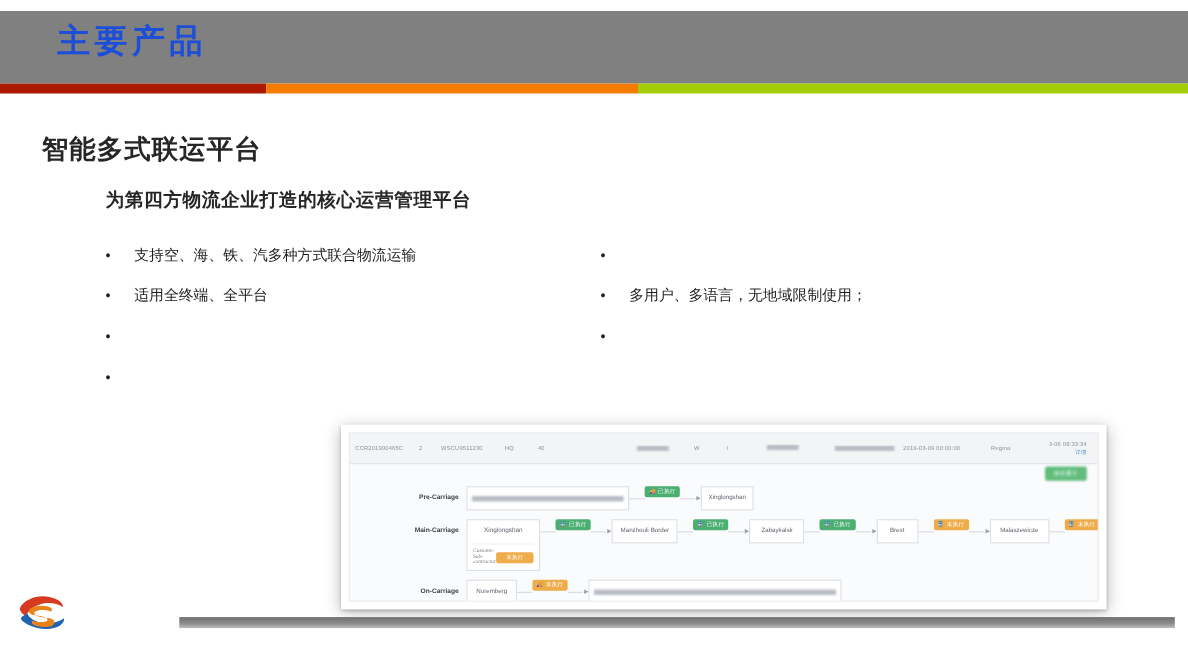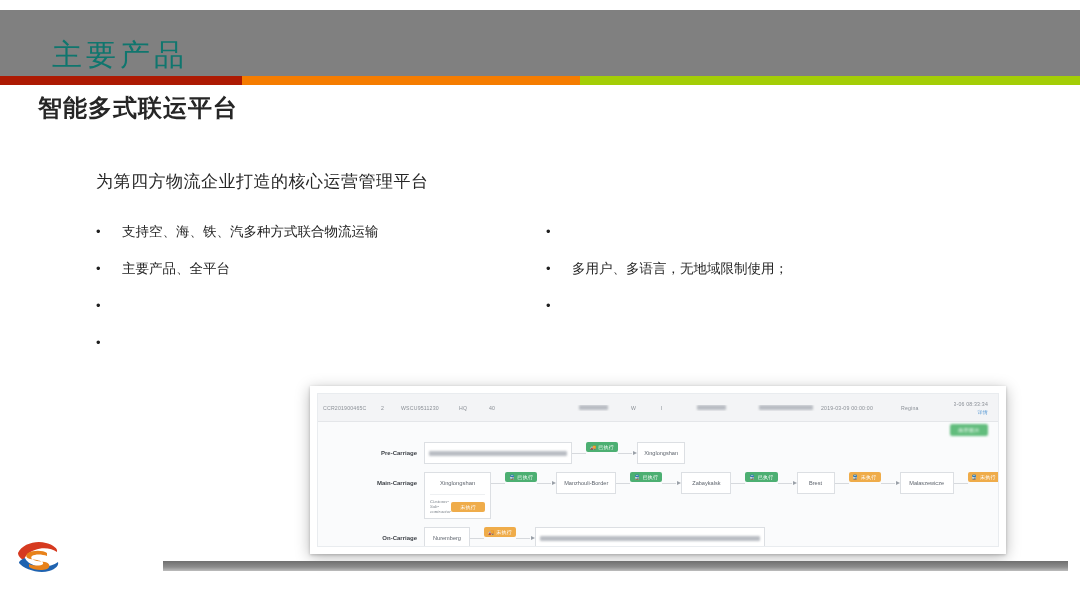--- a/index.html
+++ b/index.html
@@ -18,51 +18,51 @@
 
   
   .header-band {
     position: absolute;
     left: 0; top: 10px;
     width: 1080px; height: 66px;
     background: #808080;
   }
   .header-title {
     position: absolute;
-    left: 52px; top: 34px;
+    left: 52px; top: 17px;
     font-size: 30px;
     letter-spacing: 4px;
-    color: #0f766e;
-    font-weight: 400;
+    color: #1d4ed8;
+    font-weight: 700;
     line-height: 42px;
   }
   .accent-bar {
     position: absolute;
     left: 0; top: 76px;
     width: 1080px; height: 9px;
     display: flex;
   }
   .accent-red   { width: 242px; background: #ad1a03; }
   .accent-orange{ width: 338px; background: #f57c00; }
   .accent-green { flex: 1;      background: #a3cd06; }
 
   
   .section-title {
     position: absolute;
-    left: 38px; top: 92px;
+    left: 38px; top: 120px;
     font-size: 24px;
     font-weight: 600;
     color: #262626;
     letter-spacing: 1px;
   }
   .section-sub {
     position: absolute;
     left: 96px; top: 170px;
     font-size: 17px;
-    font-weight: 400;
+    font-weight: 700;
     color: #262626;
     letter-spacing: 0.5px;
   }
 
   
   .bullets {
     position: absolute;
     top: 222px;
     font-size: 13.5px;
     color: #1f1f1f;
@@ -278,21 +278,21 @@
 <div class="section-title">智能多式联运平台</div>
 <div class="section-sub">为第四方物流企业打造的核心运营管理平台</div>
 
 <div class="bullets left" id="bullets-left">
     <div class="bullet-row">
       <span class="bullet-dot">•</span>
       <span class="bullet-text">支持空、海、铁、汽多种方式联合物流运输</span>
     </div>
     <div class="bullet-row">
       <span class="bullet-dot">•</span>
-      <span class="bullet-text">主要产品、全平台</span>
+      <span class="bullet-text">适用全终端、全平台</span>
     </div>
     <div class="bullet-row">
       <span class="bullet-dot">•</span>
     </div>
     <div class="bullet-row">
       <span class="bullet-dot">•</span>
     </div>
   </div>
 <div class="bullets right" id="bullets-right">
     <div class="bullet-row">

